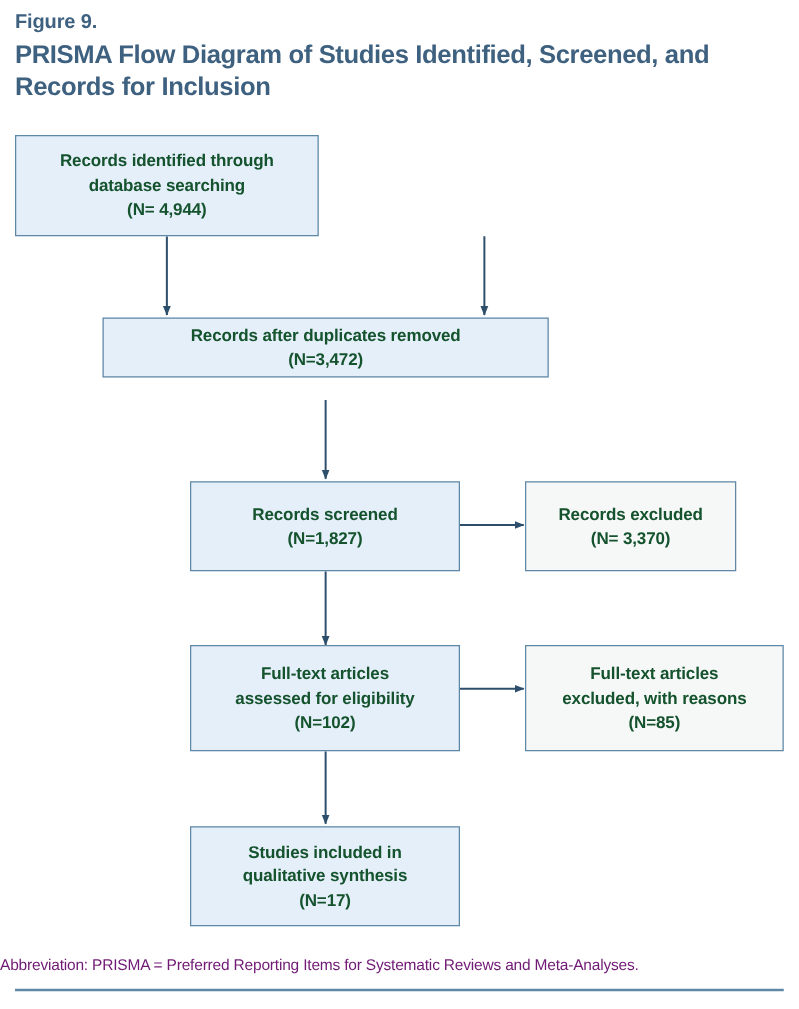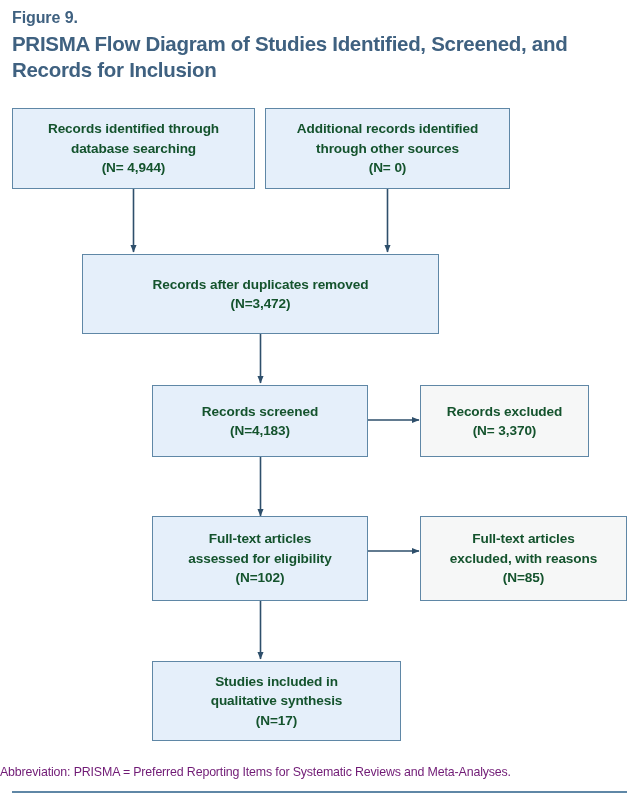--- a/index.html
+++ b/index.html
@@ -127,54 +127,49 @@
 
     <line x1="260.5" y1="601" x2="260.5" y2="659" stroke="#2e4f6b" stroke-width="1.6" marker-end="url(#arrowhead)"></line>
   </svg>
 
   <div class="node node-blue" style="left:12px;  top:108px; width:243px; height:81px;">
     <span class="node-text">Records identified through
 database searching
 (N= 4,944)</span>
   </div>
 
-  <div class="node node-blue" style="left:265px; top:108px; width:245px; height:81px;">
-    <span class="node-text">Additional records identified
-through other sources
-(N= 0)</span>
-  </div>
 
-  <div class="node node-blue" style="left:82px;  top:254px; width:357px; height:80px;justify-content:center;">
+  <div class="node node-blue" style="left:82px;  top:254px; width:357px; height:48px;justify-content:center;">
     <span class="node-text">Records after duplicates removed
 (N=3,472)</span>
   </div>
 
   <div class="node node-blue" style="left:152px; top:385px; width:216px; height:72px;">
     <span class="node-text">Records screened
-(N=4,183)</span>
+(N=1,827)</span>
   </div>
 
   <div class="node node-gray" style="left:420px; top:385px; width:169px; height:72px;">
     <span class="node-text">Records excluded
 (N= 3,370)</span>
   </div>
 
   <div class="node node-blue" style="left:152px; top:516px; width:216px; height:85px;">
     <span class="node-text">Full-text articles
 assessed for eligibility
 (N=102)</span>
   </div>
 
   <div class="node node-gray" style="left:420px; top:516px; width:207px; height:85px;">
     <span class="node-text">Full-text articles
 excluded, with reasons
 (N=85)</span>
   </div>
 
-  <div class="node node-blue" style="left:152px; top:661px; width:249px; height:80px;">
+  <div class="node node-blue" style="left:152px; top:661px; width:216px; height:80px;">
     <span class="node-text">Studies included in
 qualitative synthesis
 (N=17)</span>
   </div>
 </div>
 
 <div id="footer-note">Abbreviation: PRISMA = Preferred Reporting Items for Systematic Reviews and Meta-Analyses.</div>
 <div id="footer-rule"></div>
 
 </body></html>

